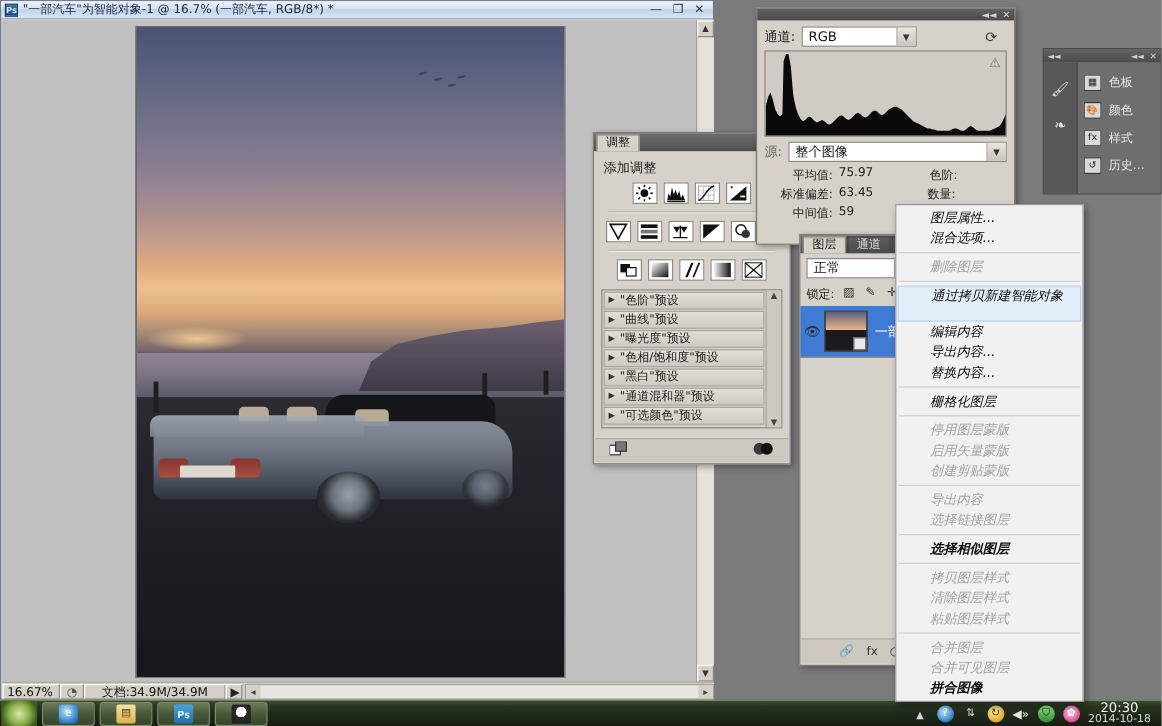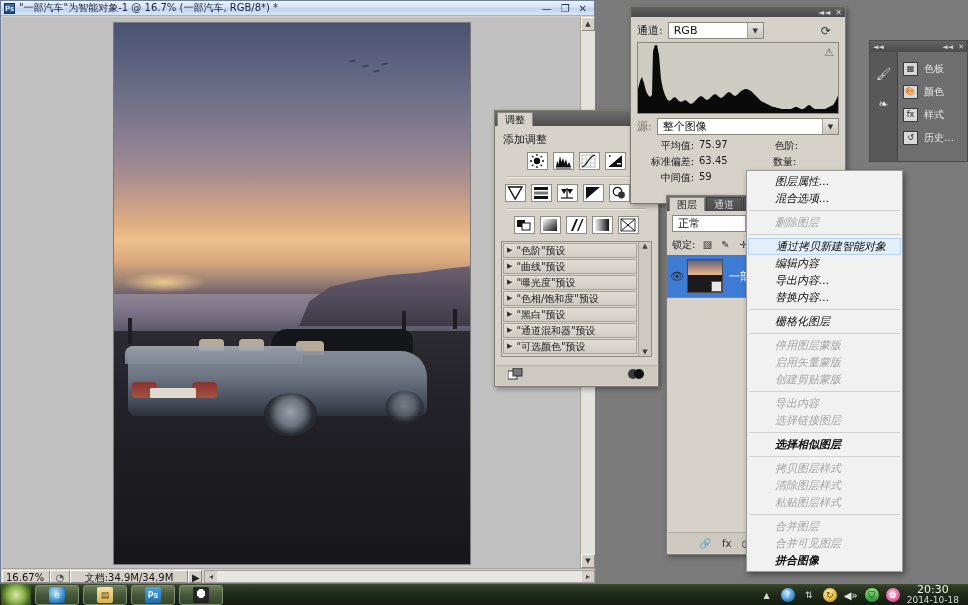--- a/index.html
+++ b/index.html
@@ -328,21 +328,21 @@
   }
   .ctx-item{
     height:17px;line-height:17px;padding-left:28px;font-size:11px;color:#0d0d0d;
     white-space:nowrap;
     font-style:italic;
   }
   .ctx-item.disabled{color:#a3a3a3;}
   .ctx-item.bold{font-weight:bold;}
   .ctx-item.hl{
     background:#e3eefb;border:1px solid #b7d4f0;
-    height:17px;line-height:15px;box-sizing:border-box;
+    height:30px;line-height:15px;box-sizing:border-box;
     margin:0 1px;padding-left:27px;
   }
   .ctx-sep{height:1px;background:#d0d0d0;margin:3px 2px 3px 2px;}
 
   
   #taskbar{
     left:0;top:583px;width:968px;height:22px;
     background:linear-gradient(to bottom,#3c4b30 0%,#2a3622 18%,#1e2818 55%,#141b10 100%);
     border-top:1px solid #6f8459;
     display:flex;align-items:center;

